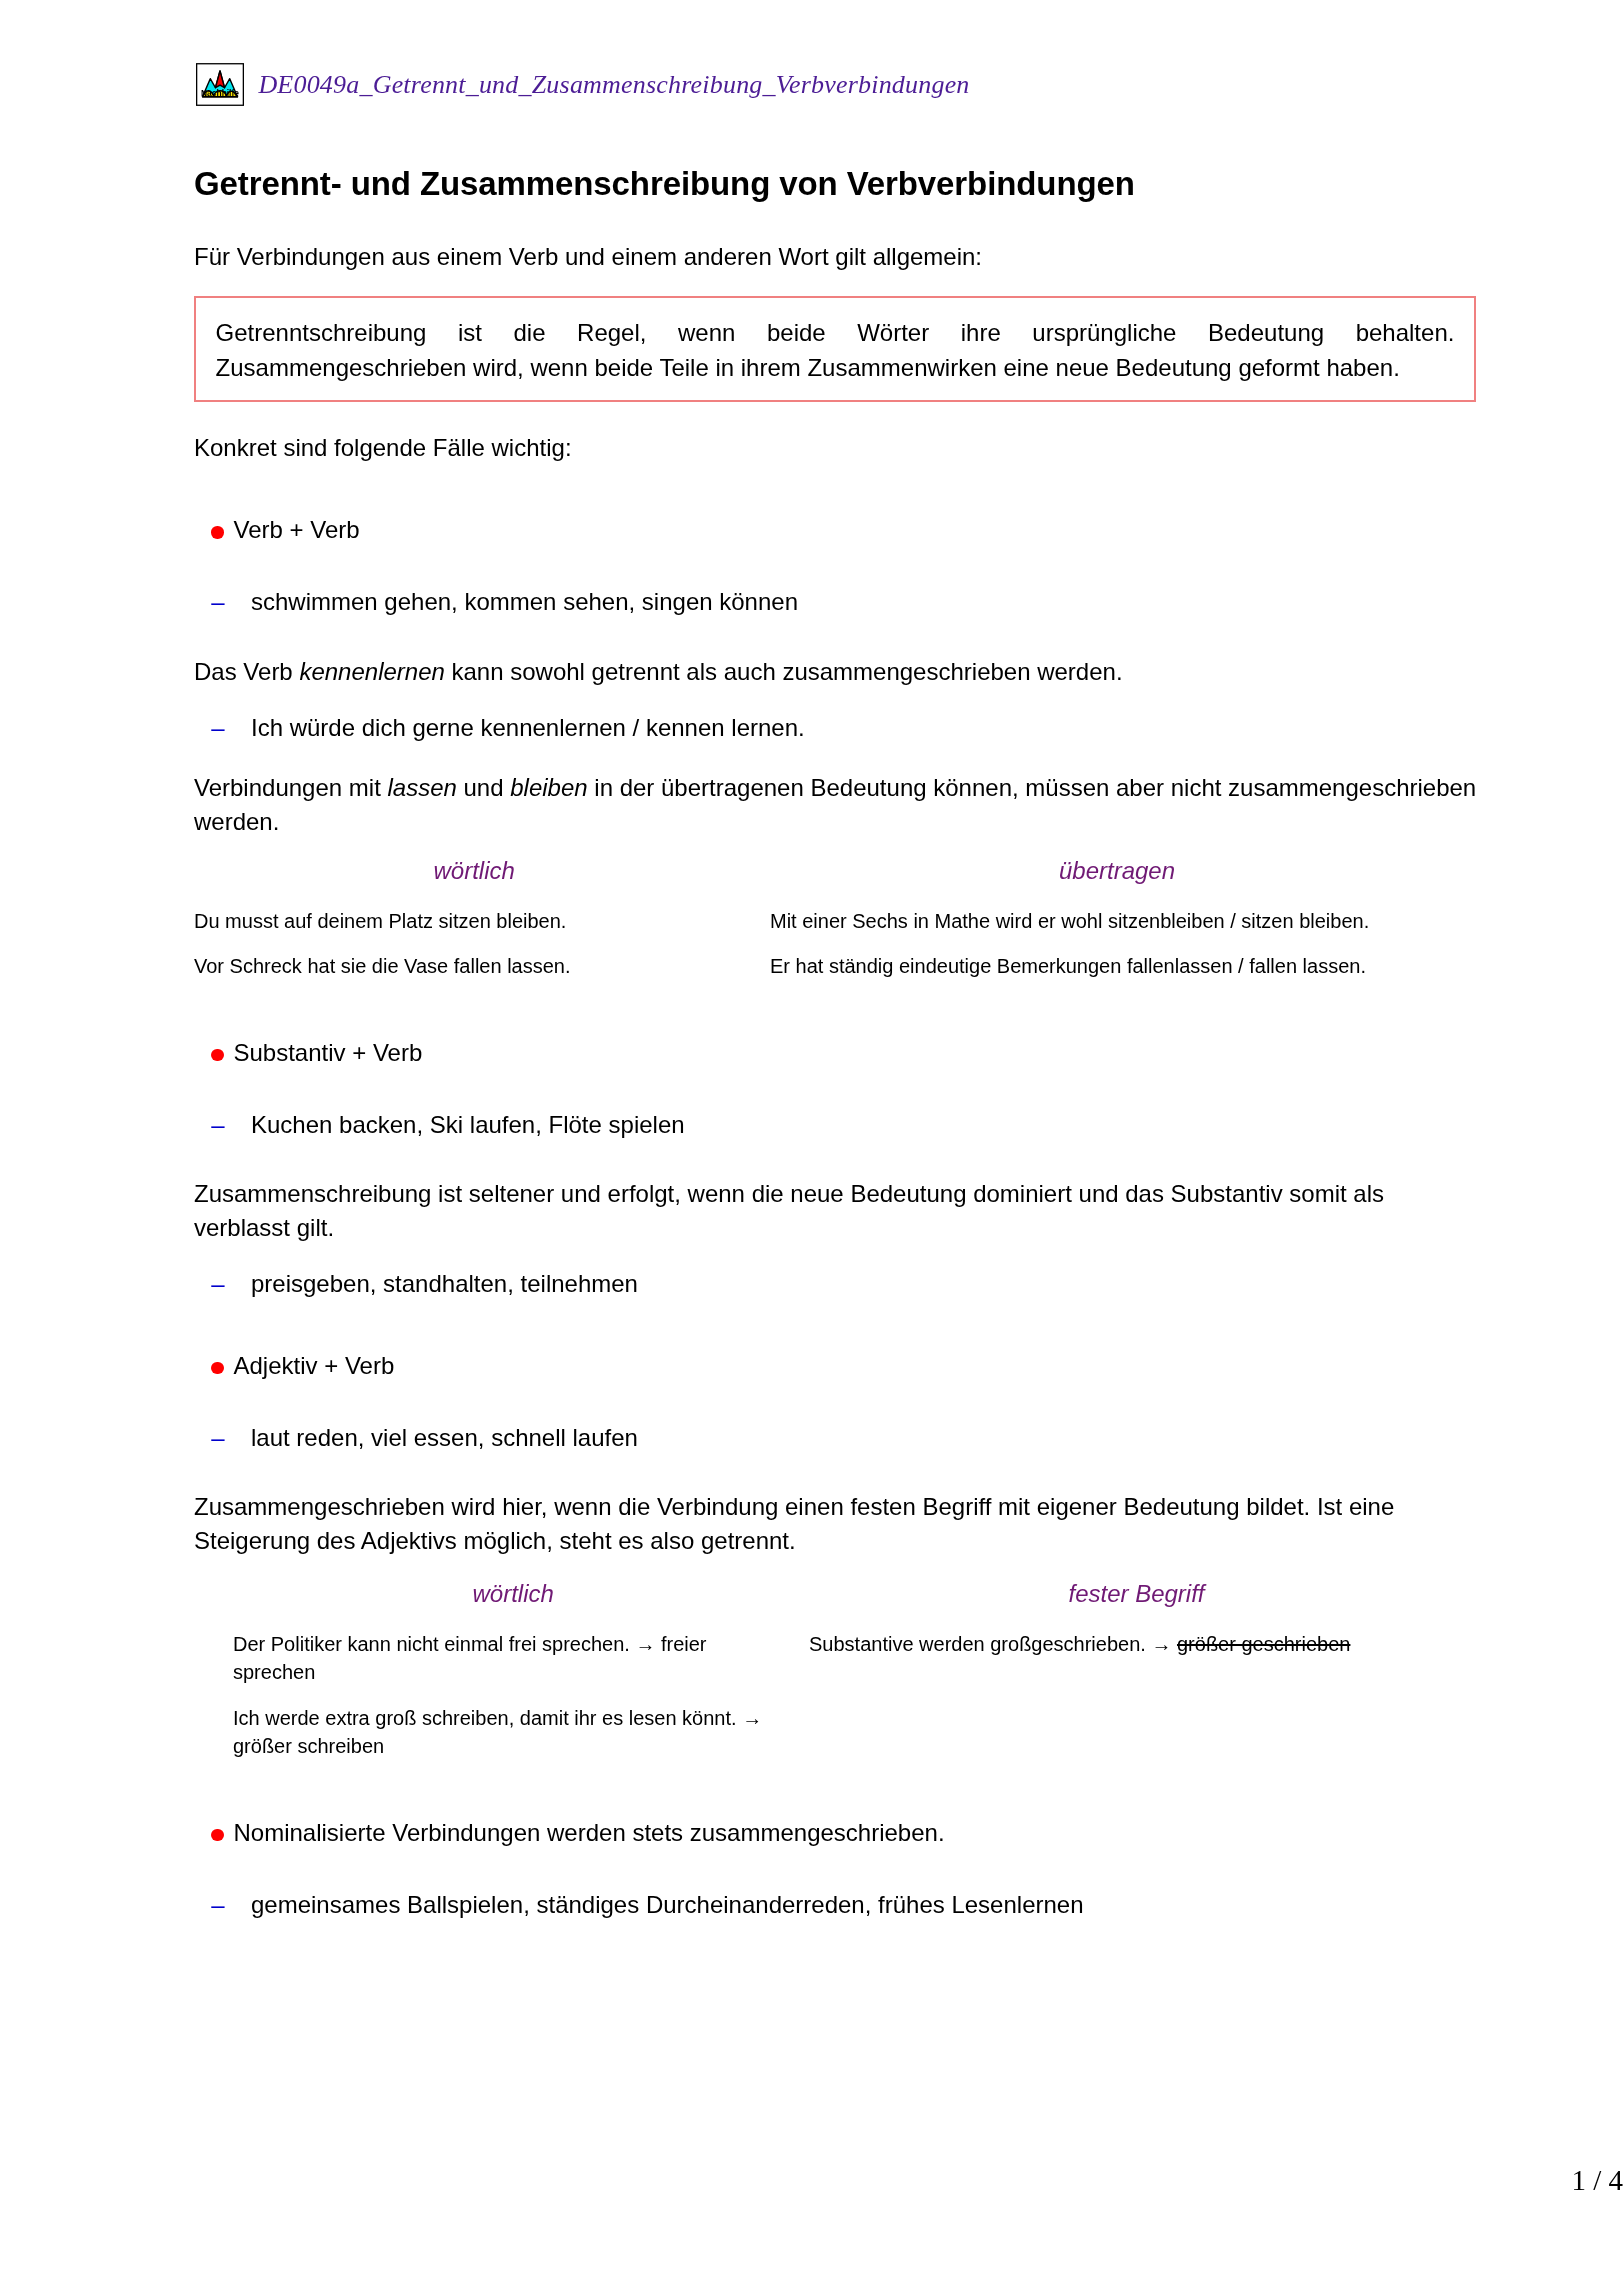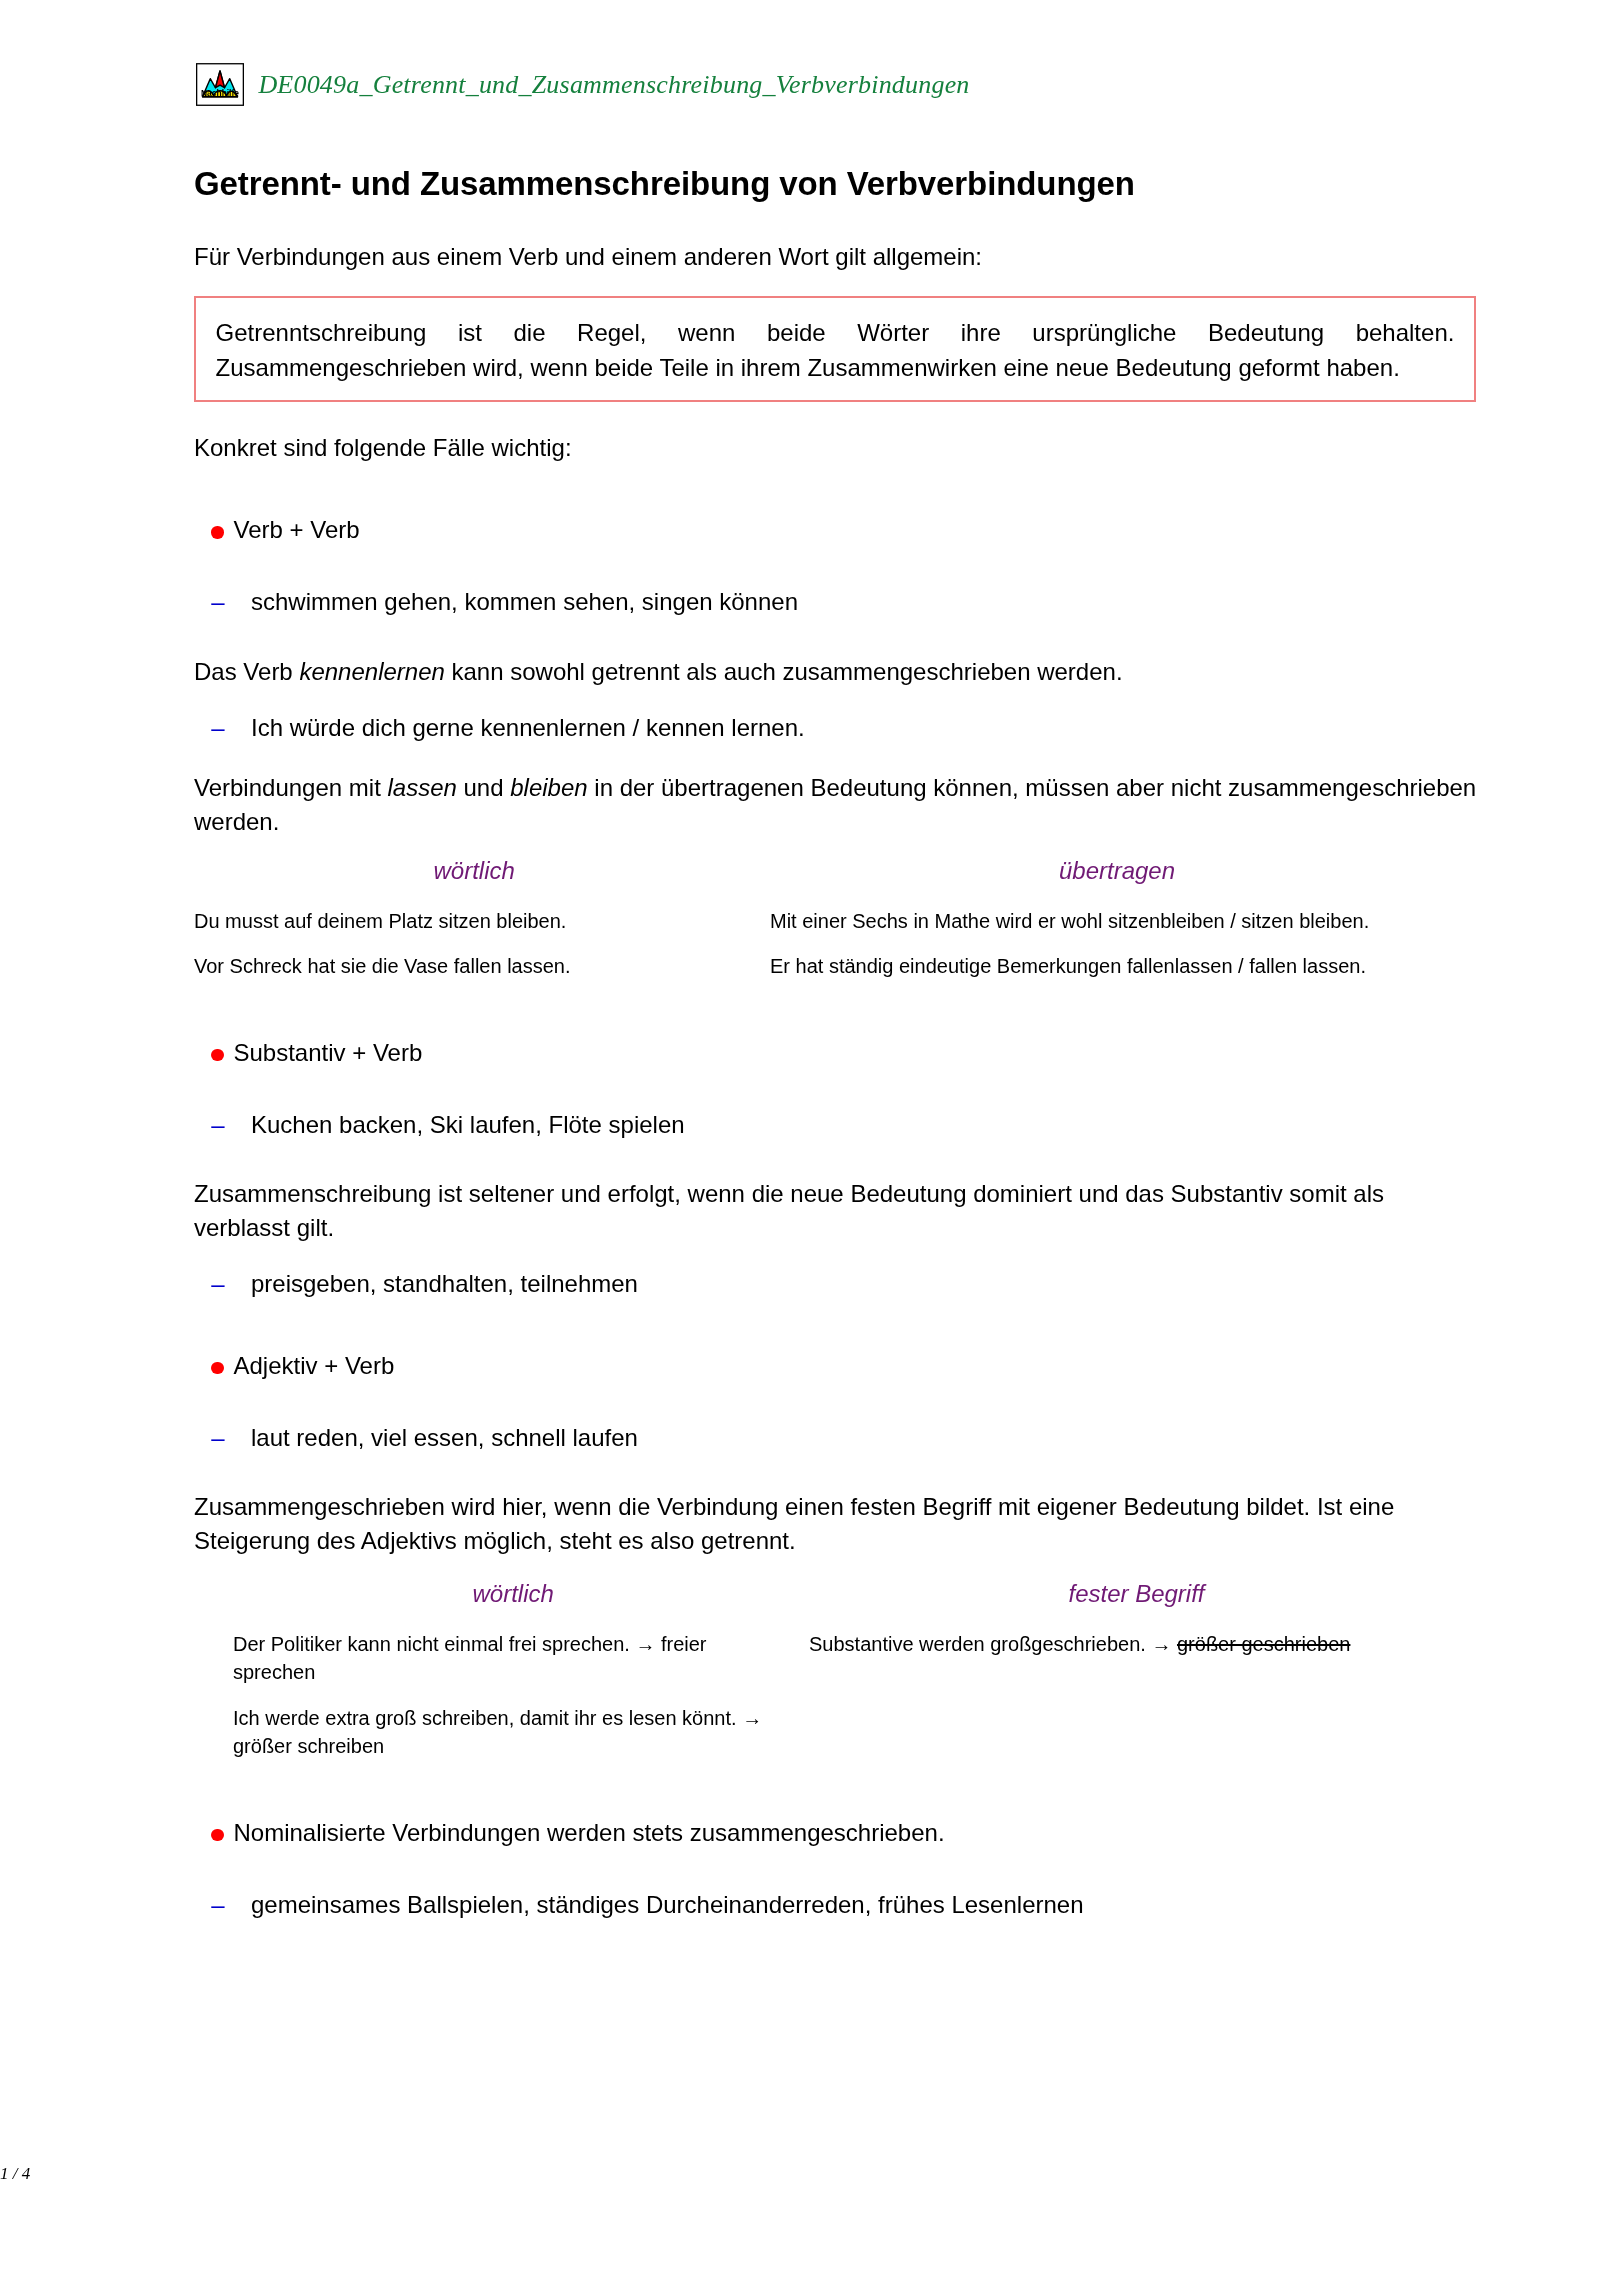--- a/index.html
+++ b/index.html
@@ -38,21 +38,21 @@
     position: relative;
     flex: 0 0 auto;
   }
   .logo svg { display: block; }
 
   .header-title {
     font-family: "Liberation Serif", serif;
     font-style: italic;
     font-size: 26px;
     letter-spacing: 0.2px;
-    color: #15803d;
+    color: #4c1d95;
     white-space: nowrap;
   }
 
   
   .content {
     position: absolute;
     left: 194px;
     top: 165px;
     width: 1283px;
   }
@@ -160,24 +160,23 @@
   .strike { text-decoration: line-through; }
 
   .it { font-style: italic; margin-top: 28px; }
 
   
   .footer {
     position: absolute;
     left: 0;
     right: 0;
     top: 2164px;
-    text-align: left;
+    text-align: right;
     font-family: "Liberation Serif", serif;
-    font-size: 17px;
-    font-style: italic;
+    font-size: 29px;
   }
 </style>
 </head>
 <body>
 
 <div class="page">
 
   <div class="doc-header">
     <div class="logo">
       <svg width="48" height="43" viewBox="0 0 74 66" xmlns="http://www.w3.org/2000/svg">

